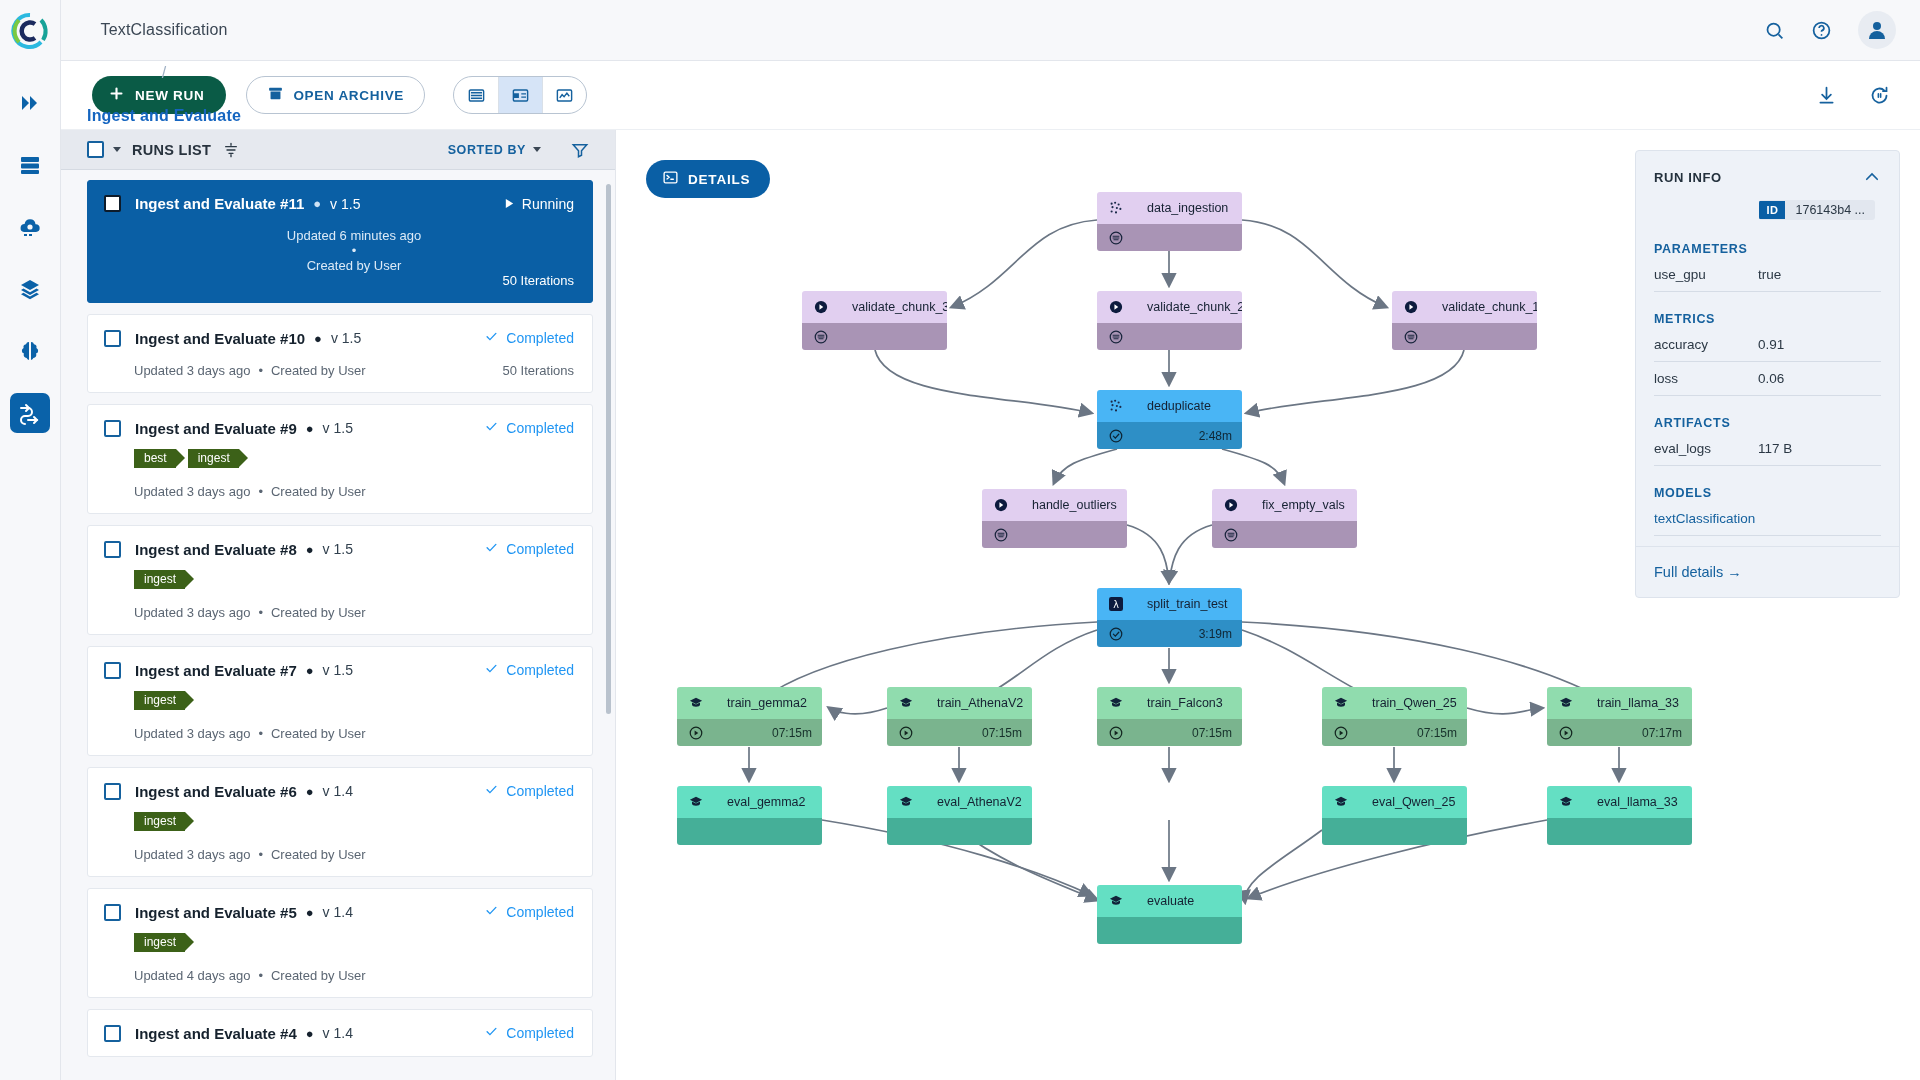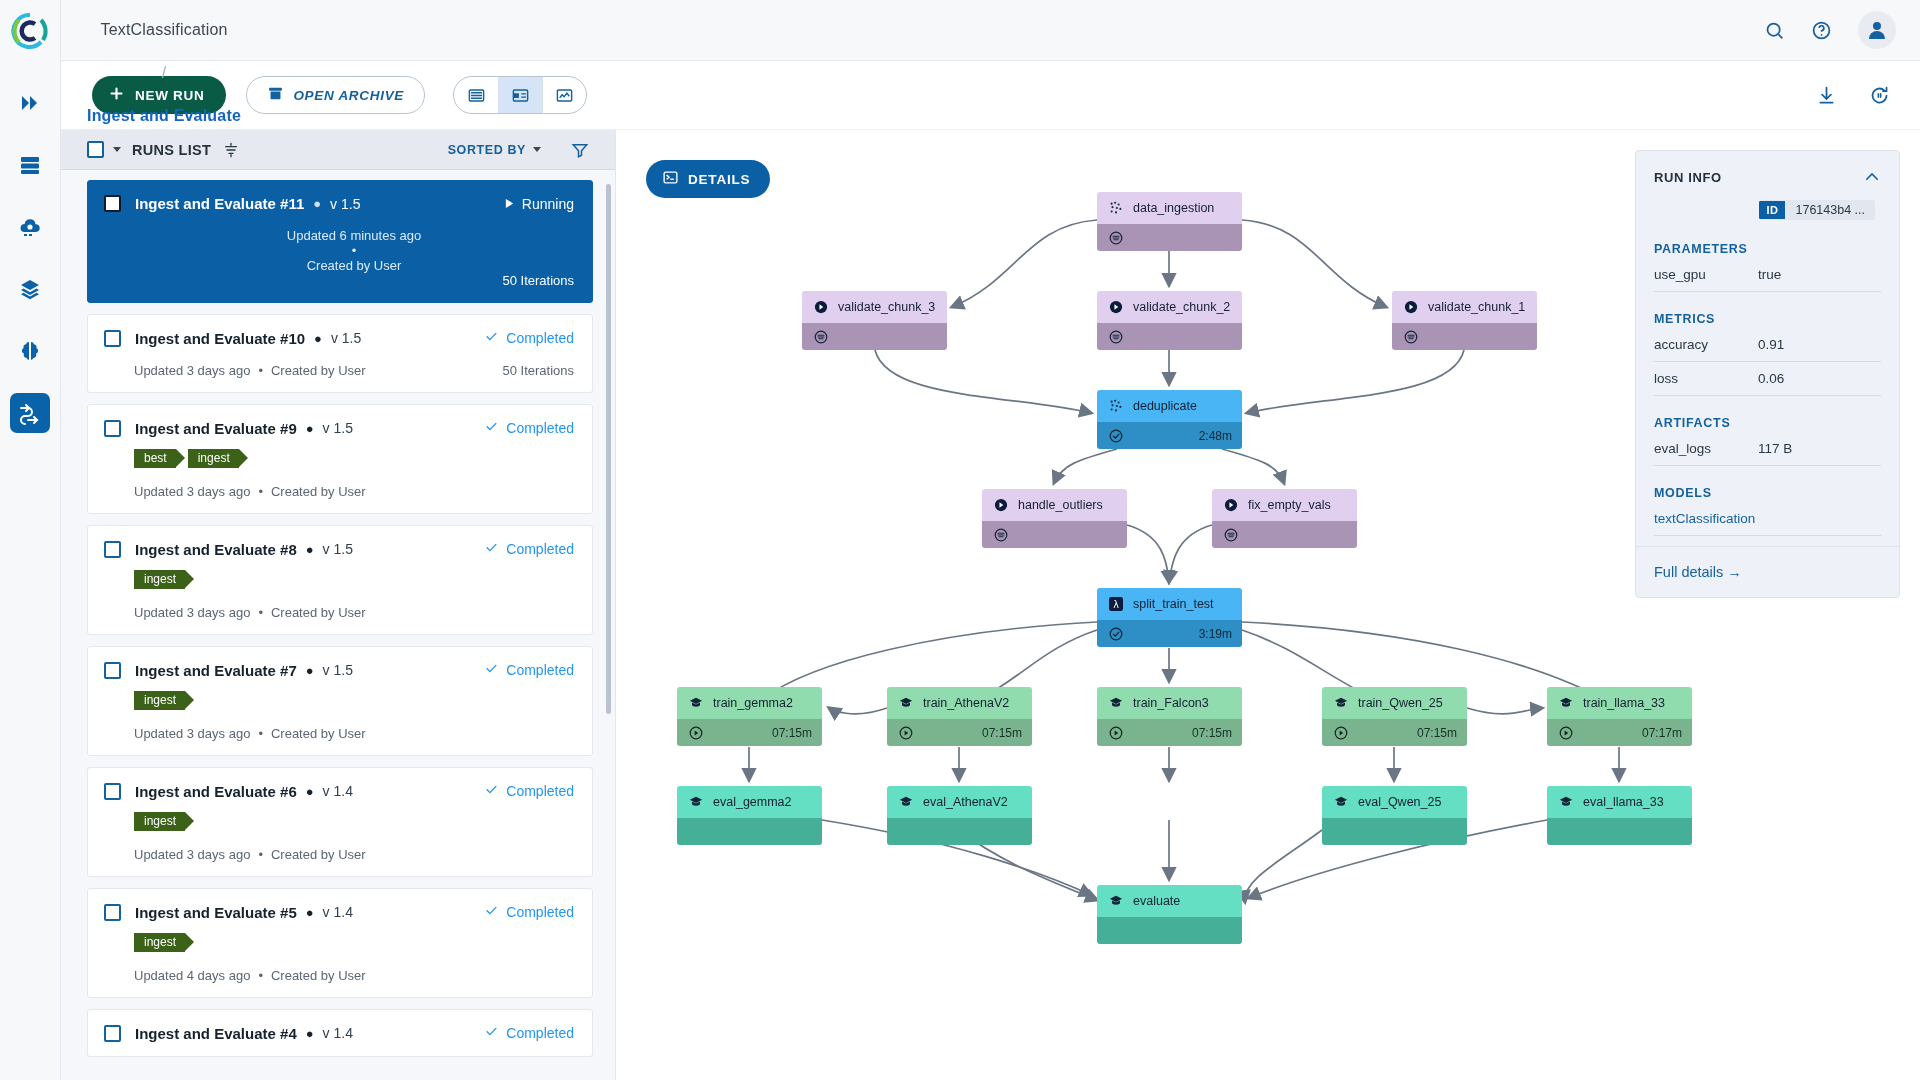--- a/index.html
+++ b/index.html
@@ -47,21 +47,21 @@
     border-bottom:1px solid #eceff3;
   }
   .btn-newrun {
     margin-left:31px; height:38px; padding:0 22px 0 16px; border-radius:19px;
     background:#0a5b46; color:#fff; font-weight:700; font-size:13.5px; letter-spacing:.7px;
     display:flex; align-items:center; gap:10px; border:none; cursor:pointer;
   }
   .btn-archive {
     margin-left:20px; height:38px; padding:0 20px; border-radius:19px;
     background:#fff; color:#15619e; font-weight:700; font-size:13.5px; letter-spacing:.7px;
-    display:flex; align-items:center; gap:9px; border:1px solid #b8c4d2; cursor:pointer;font-style:italic;
+    display:flex; align-items:center; gap:9px; border:1px solid #b8c4d2; cursor:pointer;
   }
   .viewtoggle {
     margin-left:28px; height:38px; border:1px solid #b8c4d2; border-radius:19px;
     display:flex; overflow:hidden;
   }
   .viewtoggle .vt { width:44px; height:36px; display:flex; align-items:center; justify-content:center; cursor:pointer; color:#15619e; }
   .viewtoggle .vt.active { background:#d6e4f7; }
   .viewtoggle .vt + .vt { border-left:1px solid #d9e0e8; }
   #actionbar .ab-right { margin-left:auto; margin-right:30px; display:flex; align-items:center; gap:32px; }
   #actionbar .ab-right .tic { color:#15619e; cursor:pointer; display:flex; }
@@ -122,21 +122,21 @@
     background:#ffffff; overflow:hidden;
   }
   .btn-details {
     position:absolute; left:29px; top:30px; height:38px; padding:0 20px 0 16px;
     border-radius:19px; background:#0a5fa5; color:#fff; font-weight:700;
     font-size:13.5px; letter-spacing:.8px; display:flex; align-items:center; gap:9px;
     border:none; cursor:pointer; z-index:6;
   }
   #graph { position:absolute; left:0; top:0; width:1303px; height:950px; }
   .node { position:absolute; width:145px; border-radius:3px; overflow:hidden; cursor:pointer; }
-  .node .nhead { height:32px; display:flex; align-items:center; padding:0 0 0 11px; gap:9px; }
+  .node .nhead { height:32px; display:flex; align-items:center; padding:0 0 0 11px; gap:23px; }
   .node .nfoot { height:27px; display:flex; align-items:center; padding:0 10px 0 11px; gap:8px; }
   .node .nlabel { font-size:12.5px; color:#152132; white-space:nowrap; }
   .node .ntime { margin-left:auto; font-size:12px; }
   
   .node.purple .nhead { background:#e1cff0; }
   .node.purple .nfoot { background:#a994b5; }
   
   .node.blue .nhead { background:#49b5f5; }
   .node.blue .nfoot { background:#2e8fc6; }
   .node.blue .ntime { color:#0f2634; }

